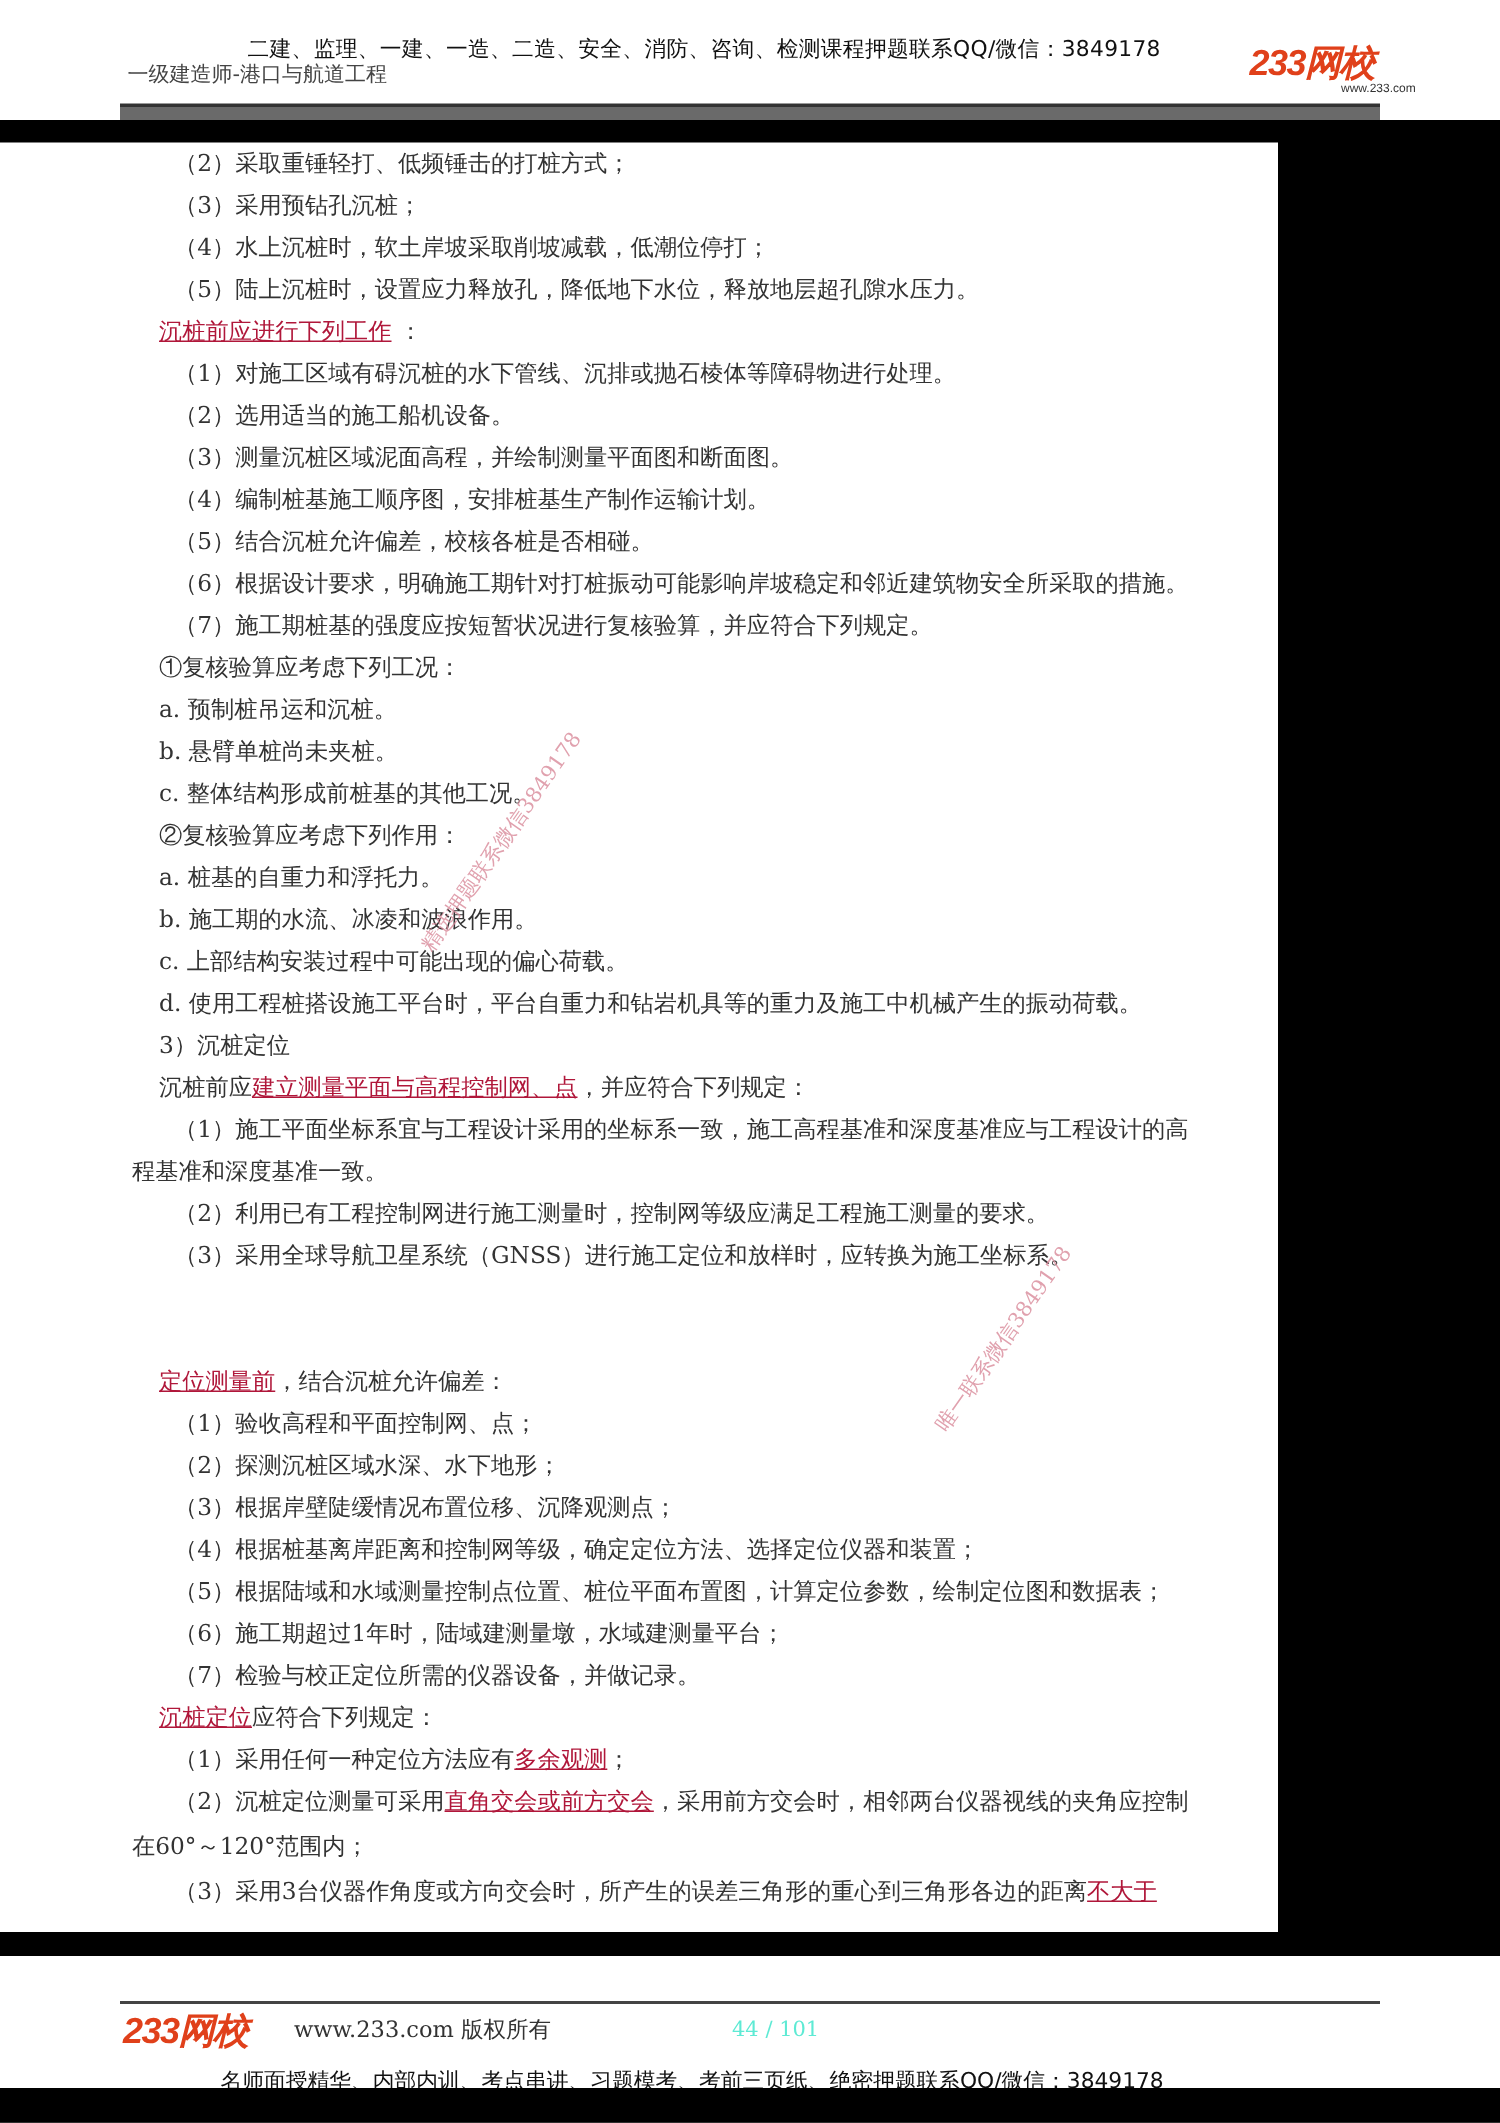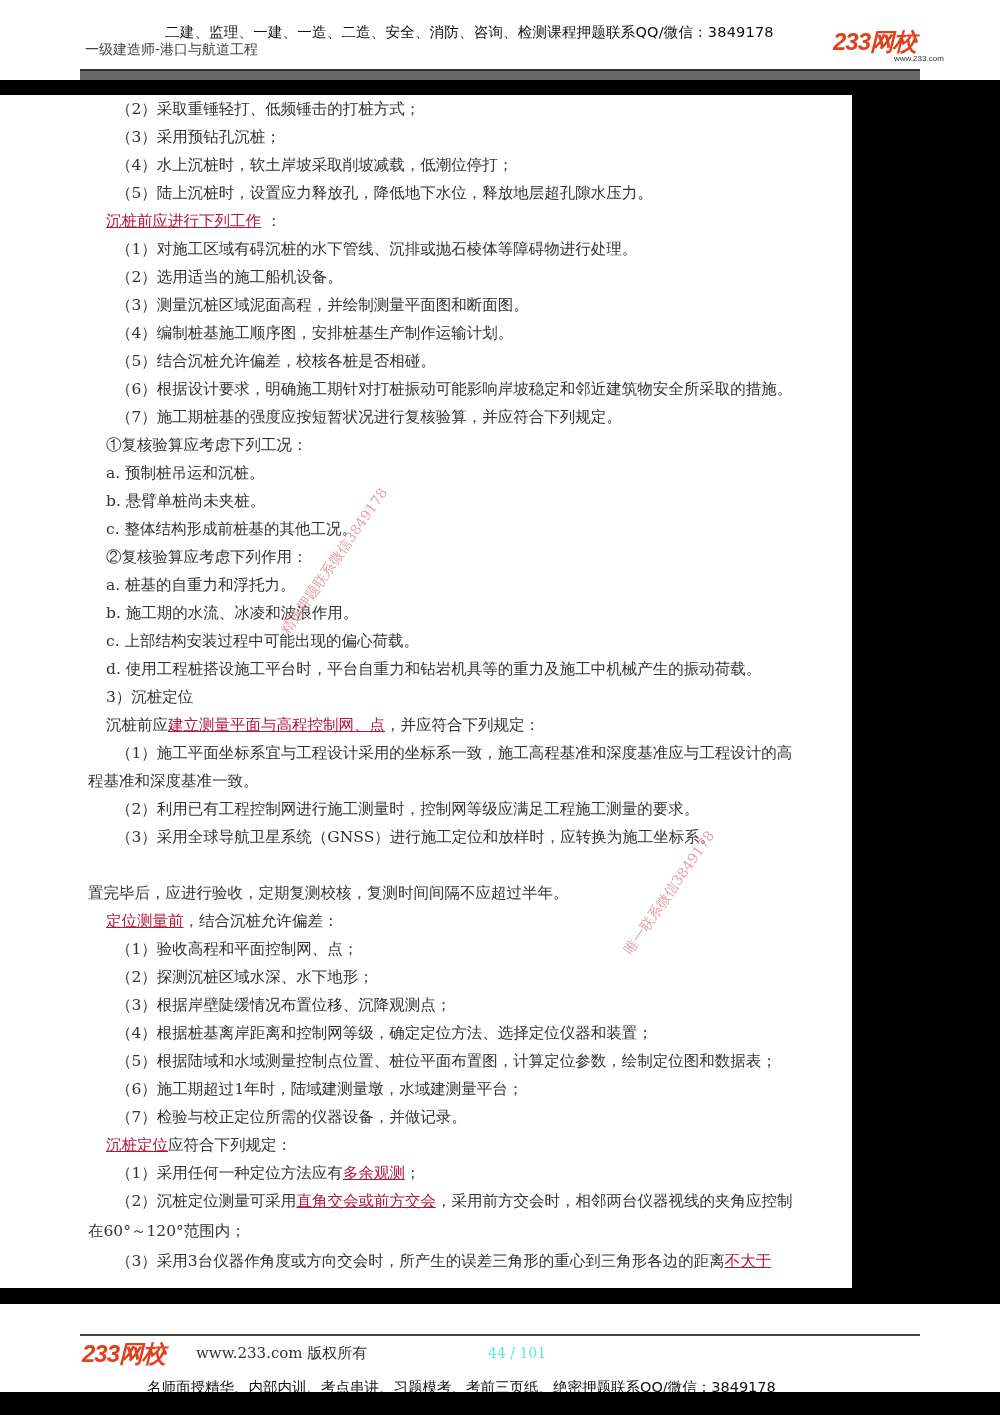--- a/index.html
+++ b/index.html
@@ -73,21 +73,20 @@
   <div class="line indh" style="top:480px">a. 桩基的自重力和浮托力。</div>
   <div class="line indh" style="top:508px">b. 施工期的水流、冰凌和波浪作用。</div>
   <div class="line indh" style="top:536px">c. 上部结构安装过程中可能出现的偏心荷载。</div>
   <div class="line indh" style="top:564px">d. 使用工程桩搭设施工平台时，平台自重力和钻岩机具等的重力及施工中机械产生的振动荷载。</div>
   <div class="line indh" style="top:592px">3）沉桩定位</div>
   <div class="line indh" style="top:620px"><span>沉桩前应</span><span class="hl">建立测量平面与高程控制网、点</span><span>，并应符合下列规定：</span></div>
   <div class="line ind1" style="top:648px">（1）施工平面坐标系宜与工程设计采用的坐标系一致，施工高程基准和深度基准应与工程设计的高</div>
   <div class="line ind0" style="top:676px">程基准和深度基准一致。</div>
   <div class="line ind1" style="top:704px">（2）利用已有工程控制网进行施工测量时，控制网等级应满足工程施工测量的要求。</div>
   <div class="line ind1" style="top:732px">（3）采用全球导航卫星系统（GNSS）进行施工定位和放样时，应转换为施工坐标系。</div>
-  <div class="line ind0" style="top:788px">置完毕后，应进行验收，定期复测校核，复测时间间隔不应超过半年。</div>
   <div class="line indh" style="top:816px"><span class="hl">定位测量前</span><span>，结合沉桩允许偏差：</span></div>
   <div class="line ind1" style="top:844px">（1）验收高程和平面控制网、点；</div>
   <div class="line ind1" style="top:872px">（2）探测沉桩区域水深、水下地形；</div>
   <div class="line ind1" style="top:900px">（3）根据岸壁陡缓情况布置位移、沉降观测点；</div>
   <div class="line ind1" style="top:928px">（4）根据桩基离岸距离和控制网等级，确定定位方法、选择定位仪器和装置；</div>
   <div class="line ind1" style="top:956px">（5）根据陆域和水域测量控制点位置、桩位平面布置图，计算定位参数，绘制定位图和数据表；</div>
   <div class="line ind1" style="top:984px">（6）施工期超过1年时，陆域建测量墩，水域建测量平台；</div>
   <div class="line ind1" style="top:1012px">（7）检验与校正定位所需的仪器设备，并做记录。</div>
   <div class="line indh" style="top:1040px"><span class="hl">沉桩定位</span><span>应符合下列规定：</span></div>
   <div class="line ind1" style="top:1068px"><span>（1）采用任何一种定位方法应有</span><span class="hl">多余观测</span><span>；</span></div>

